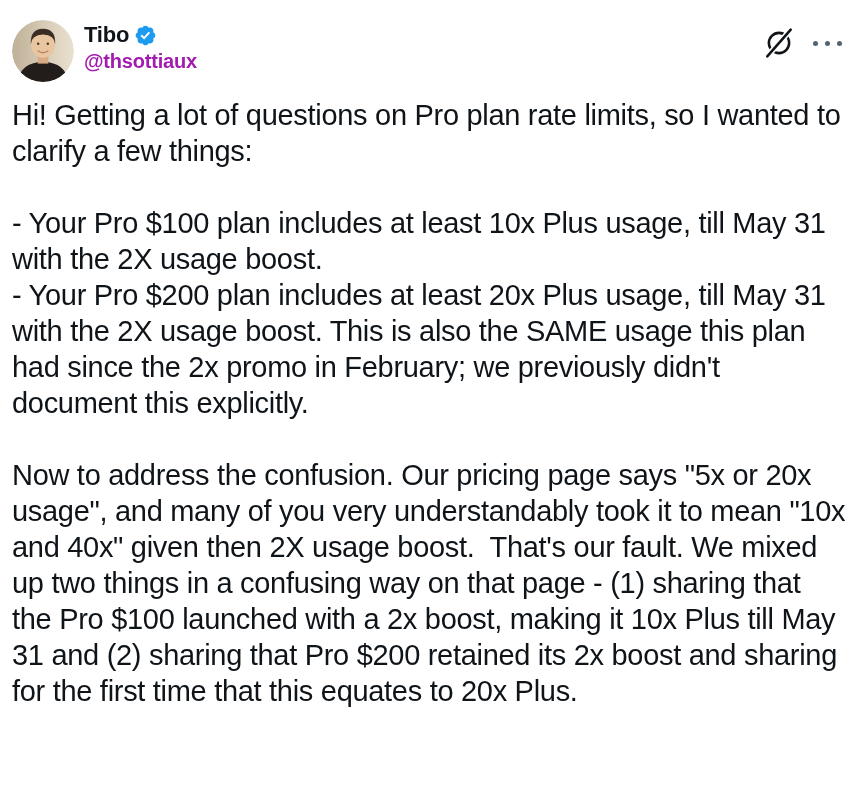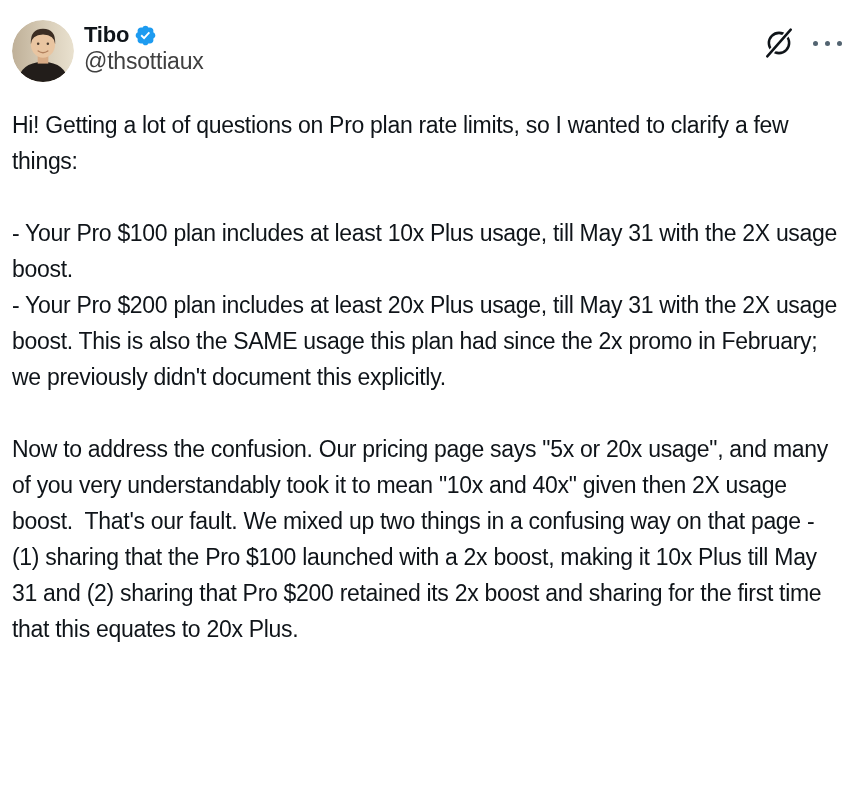--- a/index.html
+++ b/index.html
@@ -44,25 +44,26 @@
   .display-name {
     font-weight: 700;
     font-size: 22px;
     line-height: 26px;
     letter-spacing: -0.2px;
     color: #0f1419;
     cursor: pointer;
   }
   .verified-badge { width: 23px; height: 23px; display: inline-block; }
   .user-handle {
-    font-size: 23px;
+    font-size: 20px;
     line-height: 26px;
-    color: #404040;
+    color: #a21caf;
     letter-spacing: -0.2px;
     cursor: pointer;
+    font-weight: bold;
   }
   .header-actions {
     margin-left: auto;
     display: flex;
     align-items: center;
     gap: 16px;
     margin-top: 16px;
     padding-right: 2px;
   }
   .grok-btn { width: 32px; height: 34px; cursor: pointer; display: block; }
@@ -73,22 +74,22 @@
     cursor: pointer;
     padding: 4px 2px;
   }
   .more-btn .dot {
     width: 5px; height: 5px; border-radius: 50%;
     background: #536471;
   }
 
   
   .tweet-body {
-    margin-top: 13px;
-    font-size: 23px;
+    margin-top: 3px;
+    font-size: 29px;
     line-height: 36px;
     letter-spacing: -0.3px;
     color: #0f1419;
     max-width: 845px;
   }
   .tweet-body p {
     white-space: pre-wrap;
     margin: 0 0 36px 0;
   }
   .tweet-body p:last-child { margin-bottom: 0; }

